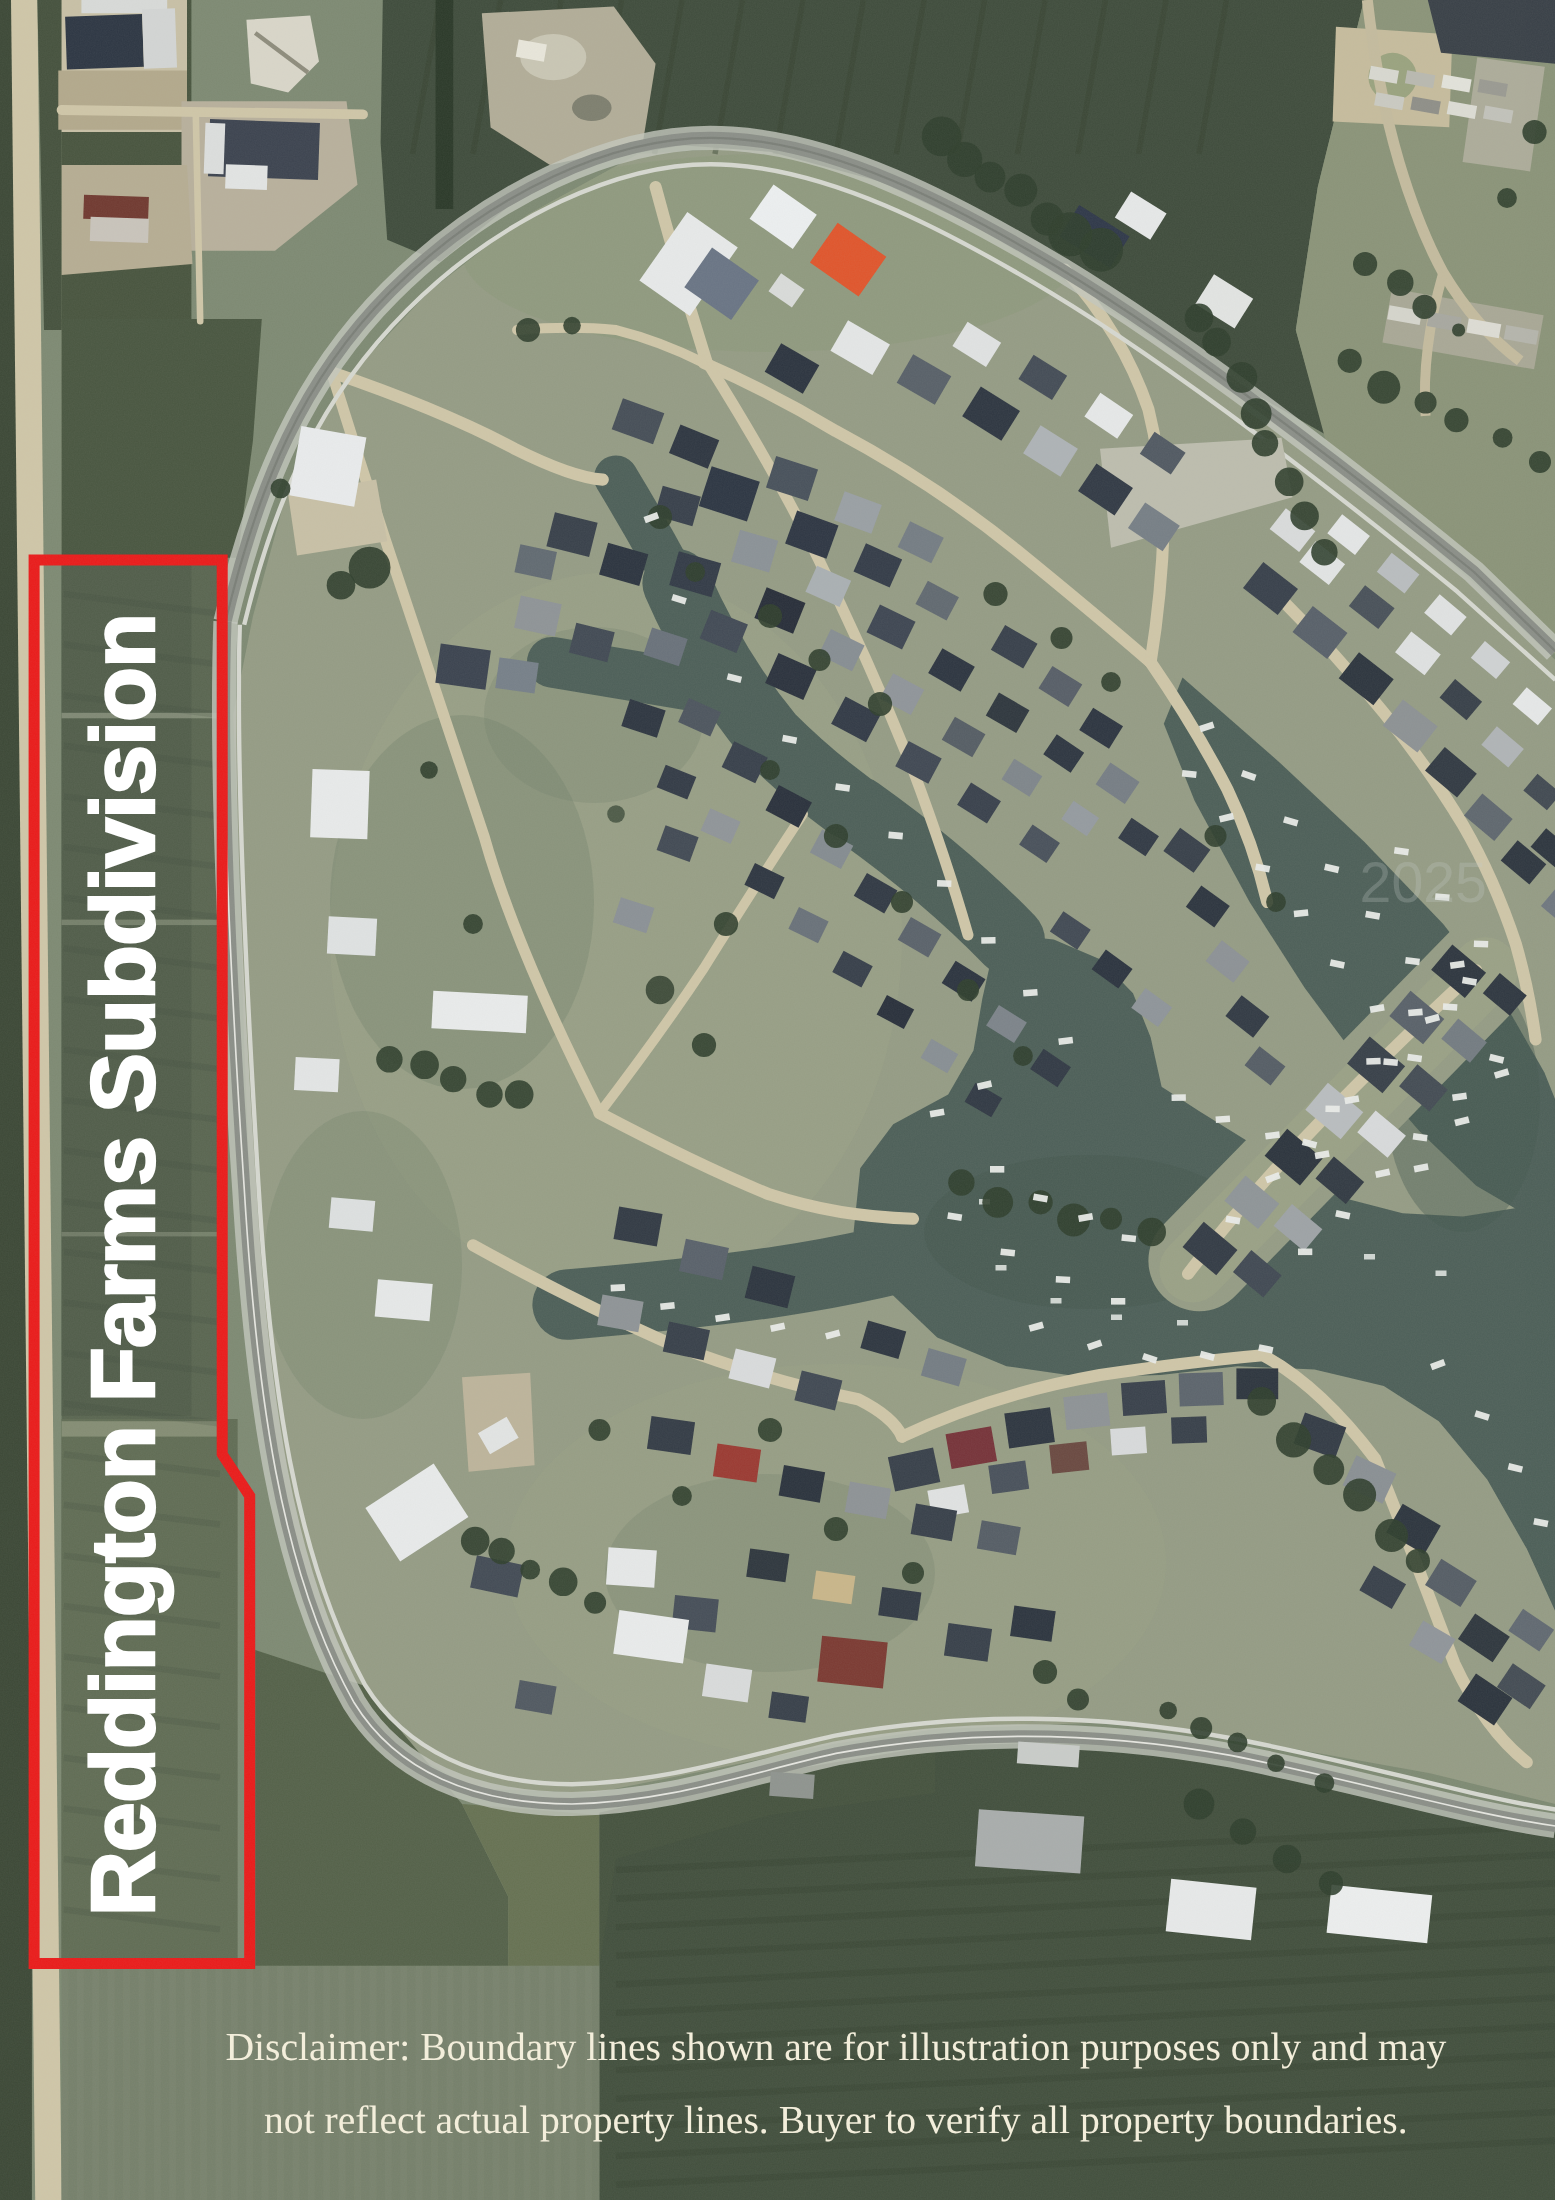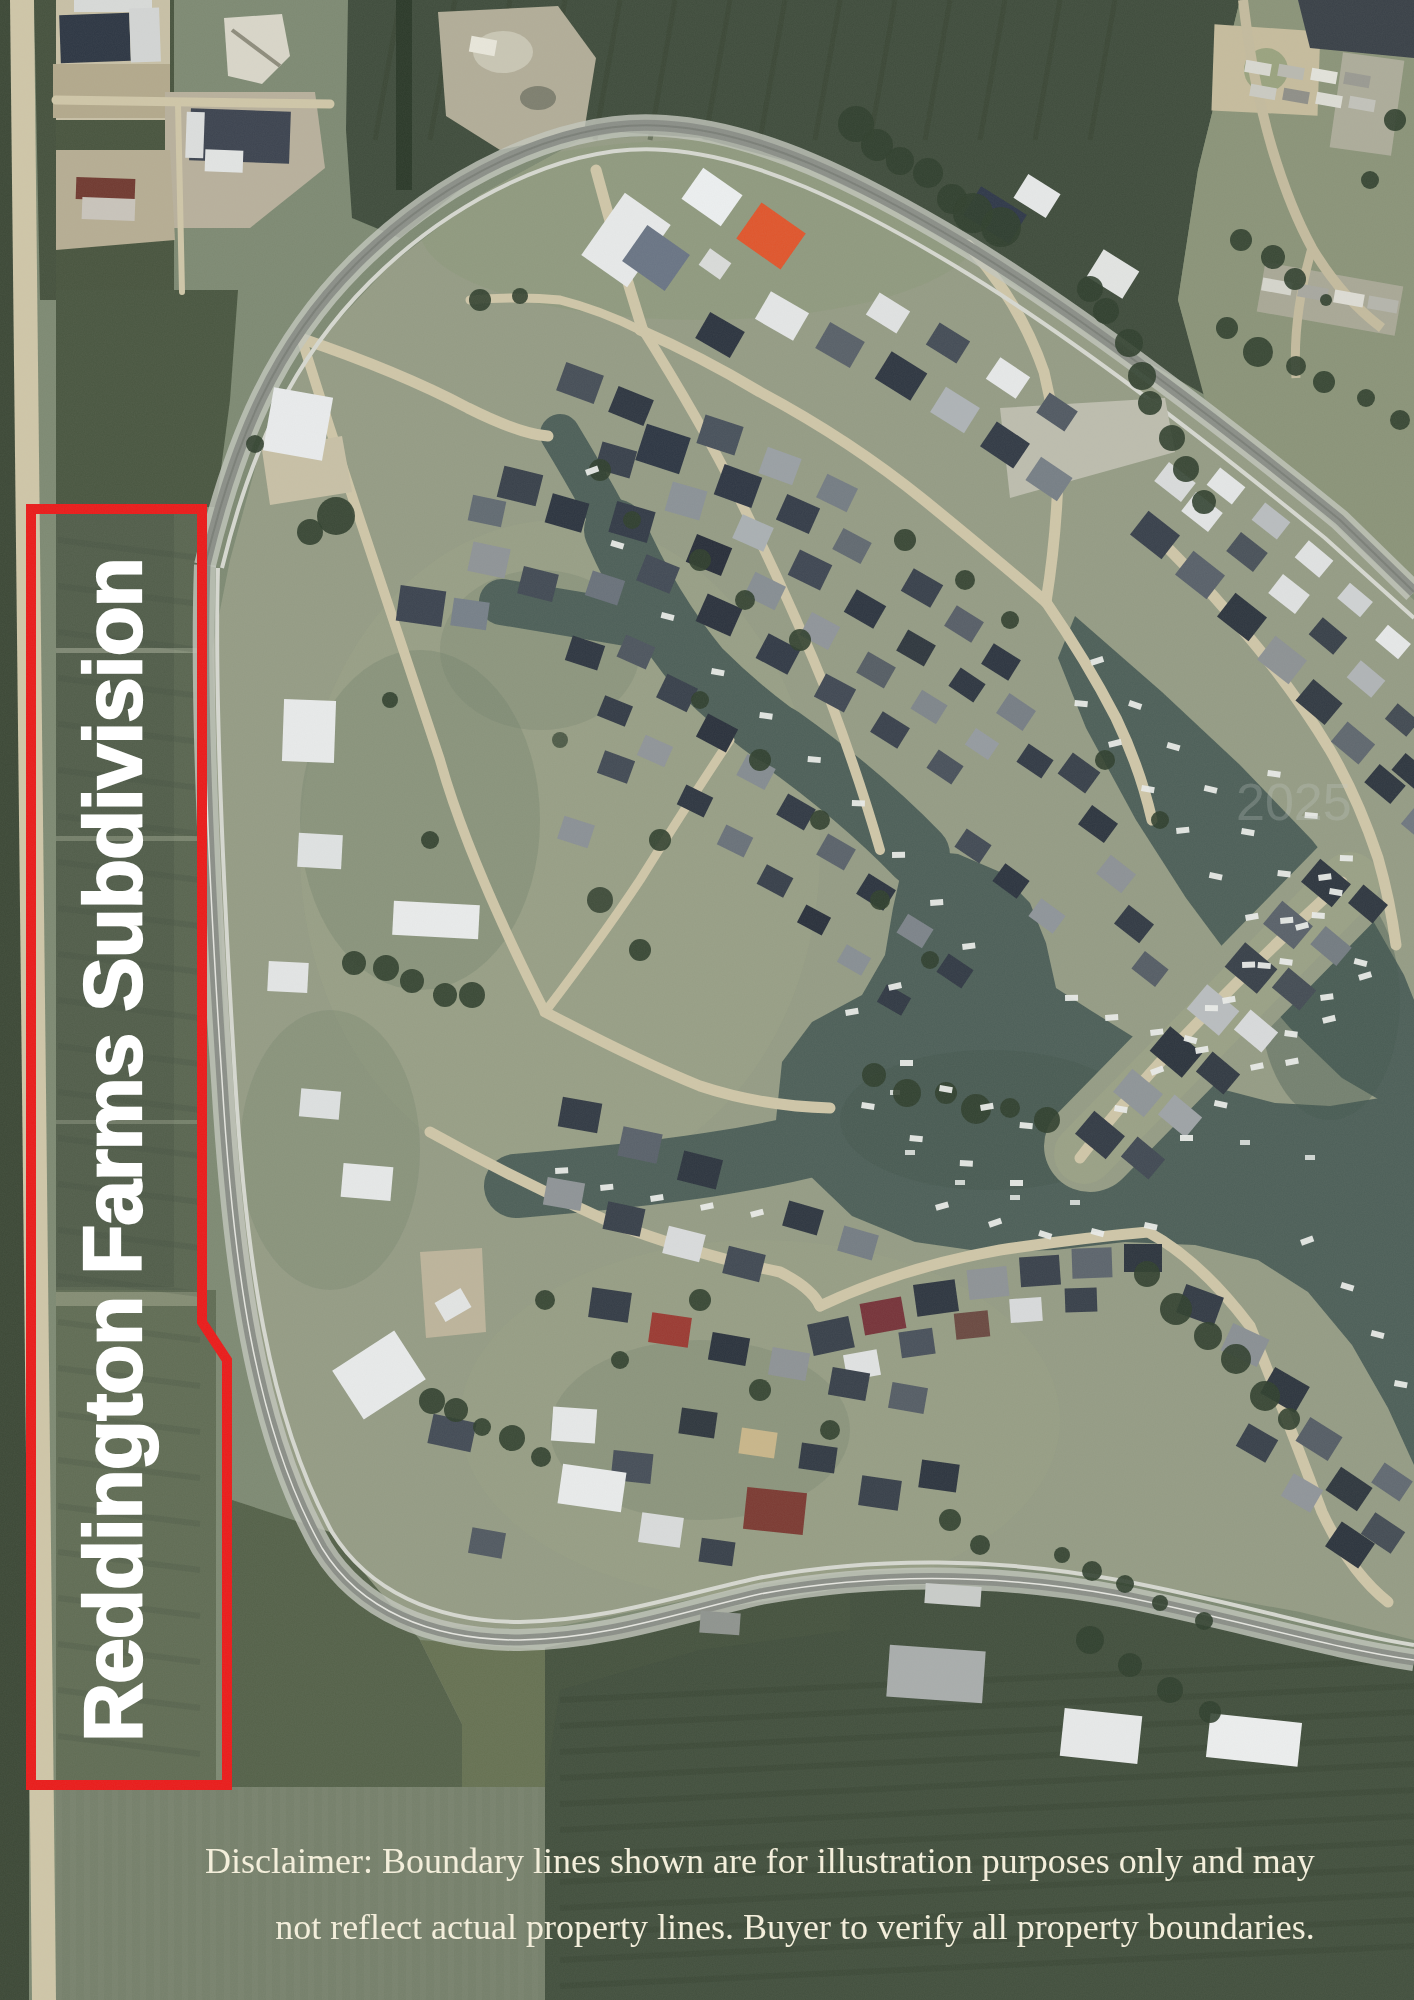--- a/index.html
+++ b/index.html
@@ -1,21 +1,21 @@
 <!DOCTYPE html>
 <html><head><meta charset="utf-8">
 <style>
   html,body{margin:0;padding:0;}
   .wrap{position:relative;width:1414px;height:2000px;overflow:hidden;background:#0369a1;}
   svg{position:absolute;left:0;top:0;}
   .vtitle{position:absolute;left:0;top:0;transform-origin:0 0;
     font-family:"Liberation Sans", sans-serif;font-weight:bold;color:#fff;
     font-size:82px;white-space:nowrap;letter-spacing:-1px;-webkit-text-stroke:2.2px #ffffff;
     transform:translate(66px,1742px) rotate(-90deg);}
-  .disc{position:absolute;left:205px;top:1828px;text-align:right;
+  .disc{position:absolute;left:205px;top:1828px;text-align:center;
     font-family:"Liberation Serif", serif;color:#f3eedb;font-size:36px;line-height:66px;}
 </style></head>
 <body>
 <div class="wrap">
 <svg width="1414" height="2000" viewBox="0 0 1414 2000">
 <defs>
 <clipPath id="insideclip">
           <polygon points="230,560 260,450 310,350 390,265 480,195 580,140 665,135 760,142 860,190 960,250 1060,315 1160,385 1260,460 1340,530 1414,600 1414,1640 1300,1612 1150,1585 1000,1566 850,1572 760,1585 650,1608 540,1630 430,1626 350,1580 300,1500 272,1420 250,1320 237,1215 228,1100 222,950 218,800 212,650"></polygon>
         </clipPath>
 <pattern id="rows" width="14" height="60" patternUnits="userSpaceOnUse">

